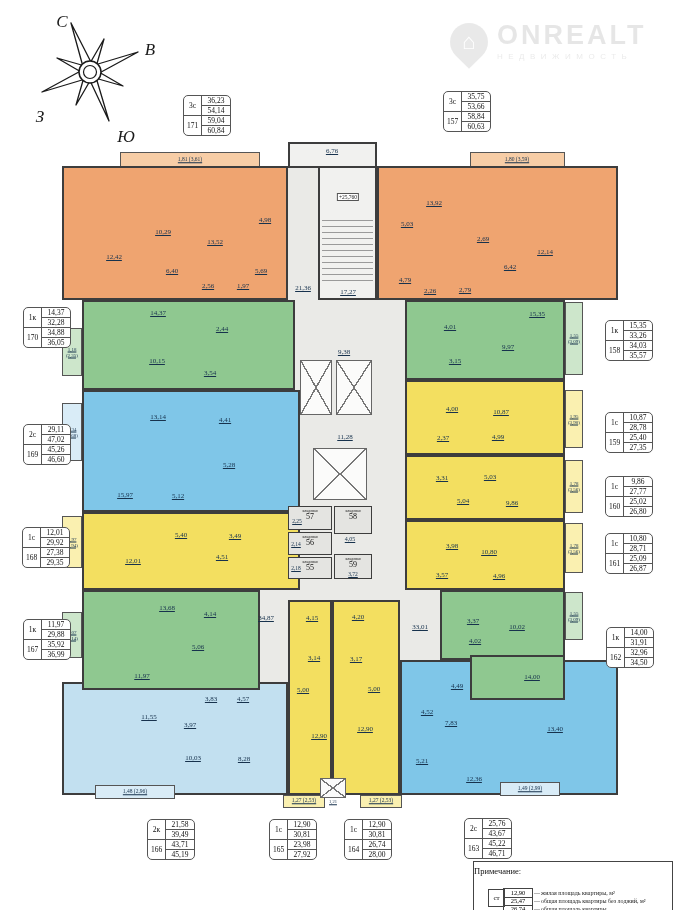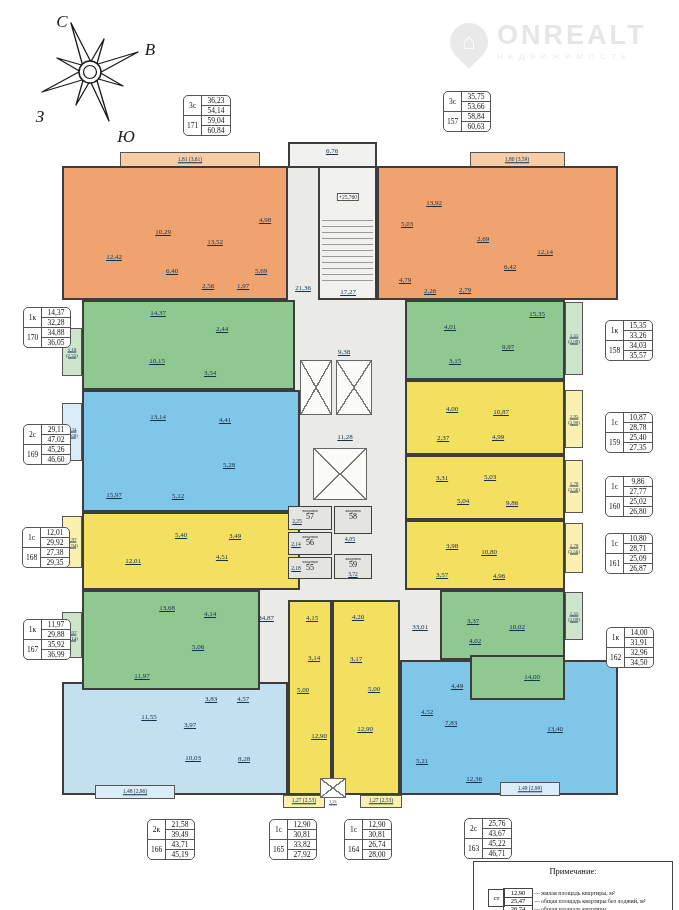--- a/index.html
+++ b/index.html
@@ -51,21 +51,21 @@
              background:#fff;font-size:7.5px;color:#111;overflow:hidden}
   .att-l{width:17px;display:flex;flex-direction:column;border-right:1px solid #555}
   .att-l div{flex:1;display:flex;align-items:center;justify-content:center}
   .att-type{border-bottom:1px solid #555}
   .att-r{width:28px;display:flex;flex-direction:column}
   .att-r div{height:9px;line-height:9px;text-align:center;border-bottom:1px solid #555}
   .att-r div:last-child{border-bottom:none}
   
   .note{position:absolute;left:473px;top:861px;width:200px;height:70px;border:1.5px solid #444;
         background:#fff;box-sizing:border-box}
-  .note-title{text-align:center;font-size:8.5px;margin-top:4px;color:#111}
+  .note-title{font-size:8.5px;margin-top:4px;color:#111}
   .note-st{position:absolute;left:14px;top:27px;width:15px;height:16px;border:1px solid #444;
            display:flex;align-items:center;justify-content:center;font-size:7px}
   .note-rows{position:absolute;left:29px;top:27px}
   .note-row{display:flex;align-items:center;height:8px}
   .nval{width:28px;height:8px;line-height:8px;text-align:center;border:1px solid #444;
         border-top:none;font-size:6.5px;flex:none}
   .note-row:first-child .nval{border-top:1px solid #444}
   .narrow{font-size:6px;margin:0 1px;color:#222}
   .nlab{font-size:6px;white-space:nowrap;color:#222}
 </style>
@@ -219,21 +219,21 @@
 
     <span class="bl" style="left:514px;top:198px">1,55 (3,09)</span>
     <span class="rl" style="left:477px;top:174px">15,35</span>
     <span class="rl" style="left:448px;top:207px">9,97</span>
     <span class="rl" style="left:390px;top:187px">4,01</span>
     <span class="rl" style="left:395px;top:221px">3,15</span>
 
     <span class="bl" style="left:12px;top:292px">1,34 (2,68)</span>
     <span class="rl" style="left:98px;top:277px">13,14</span>
     <span class="rl" style="left:165px;top:280px">4,41</span>
-    <span class="rl" style="left:54px;top:355px">15,97</span>
+    <span class="rl" style="left:65px;top:355px">15,97</span>
     <span class="rl" style="left:118px;top:356px">5,12</span>
     <span class="rl" style="left:169px;top:325px">5,28</span>
 
     <span class="bl" style="left:514px;top:279px">1,95 (3,90)</span>
     <span class="rl" style="left:441px;top:272px">10,87</span>
     <span class="rl" style="left:438px;top:297px">4,99</span>
     <span class="rl" style="left:392px;top:269px">4,00</span>
     <span class="rl" style="left:383px;top:298px">2,37</span>
 
     <span class="bl" style="left:514px;top:346px">1,78 (3,56)</span>
@@ -440,21 +440,21 @@
       </div>
   </div>
   <div class="apt-table" style="left:269px;top:819px">
     <div class="att-l">
         <div class="att-type">1с</div>
         <div>165</div>
       </div>
     <div class="att-r">
         <div>12,90</div>
         <div>30,81</div>
-        <div>33,82</div>
+        <div>23,98</div>
         <div>27,92</div>
       </div>
   </div>
   <div class="apt-table" style="left:344px;top:819px">
     <div class="att-l">
         <div class="att-type">1с</div>
         <div>164</div>
       </div>
     <div class="att-r">
         <div>12,90</div>

